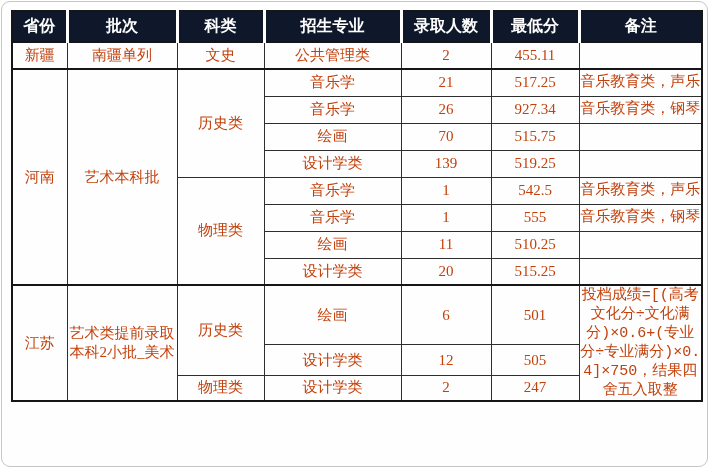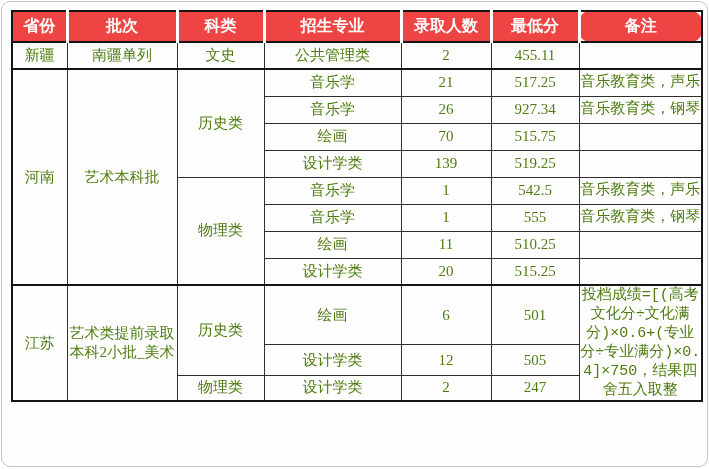--- a/index.html
+++ b/index.html
@@ -26,35 +26,35 @@
   }
   table.adm th, table.adm td {
     border: 1px solid #2e2e2e;
     text-align: center;
     vertical-align: middle;
     padding: 0;
     overflow: hidden;
     word-break: break-all;
   }
   table.adm th {
-    background: #ef4444;
+    background: #0f172a;
     color: #ffffff;
     font-weight: bold;
     font-size: 16px;
     height: 29px;
     border-left: 3px solid #ffffff;
     border-right: 3px solid #ffffff;
     border-top: 2px solid #161616;
     border-bottom: 2px solid #161616;
   }
   table.adm th.first { border-left: 2px solid #161616; }
-  table.adm th.last  { border-right: 2px solid #161616; border-radius: 11px; }
+  table.adm th.last  { border-right: 2px solid #161616; }
   table.adm td {
     font-size: 15px;
-    color: #4d7c0f;
+    color: #c2410c;
     line-height: 19px;
   }
   tr.section-start td { border-top: 2px solid #161616; }
   td.remark {
     text-align: left;
     font-size: 12.5px;
     line-height: 18.5px;
     padding: 1px 3px;
     font-family: Liberation Mono, monospace;
   }

